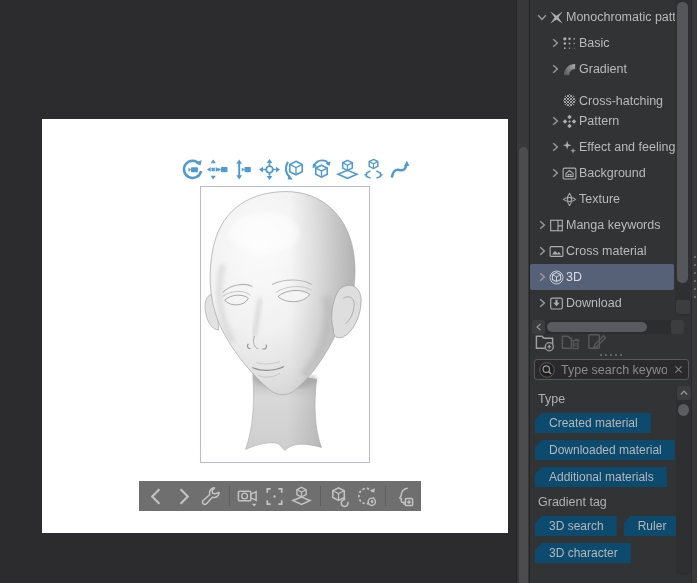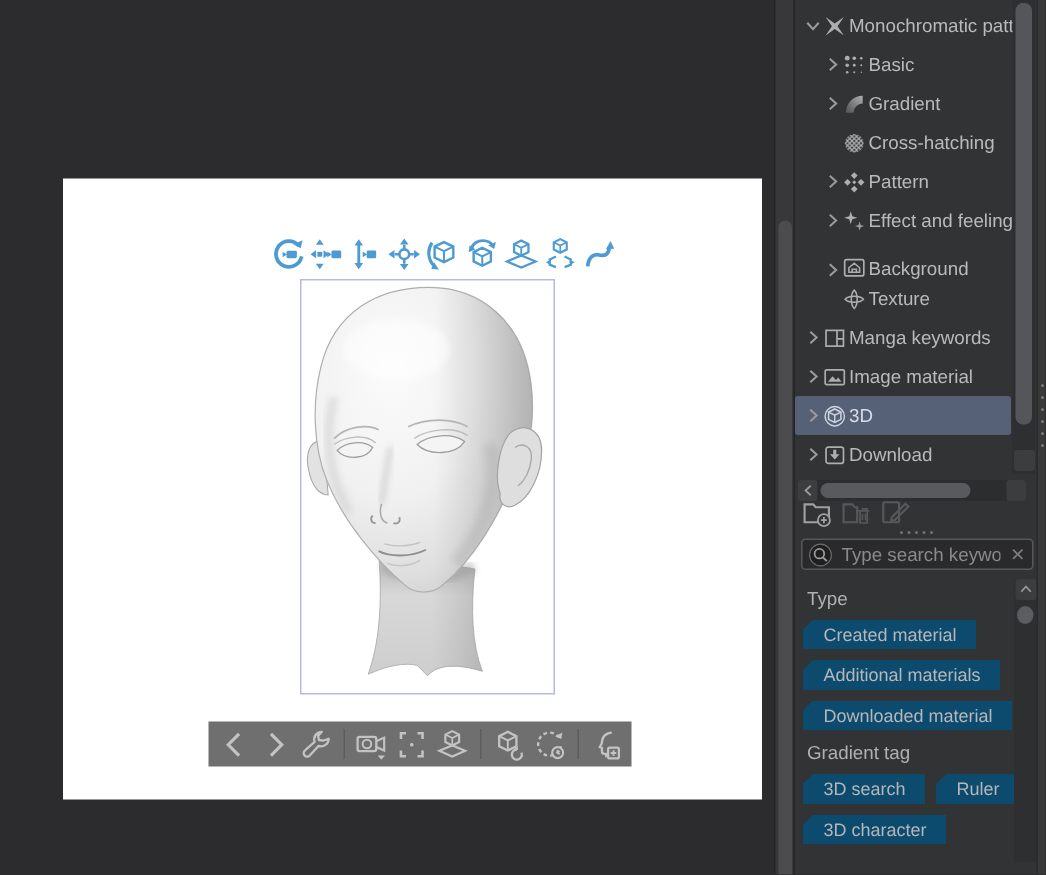--- a/index.html
+++ b/index.html
@@ -359,21 +359,21 @@
               <linearGradient id="grd1" x1="0" y1="1" x2="1" y2="0">
                 <stop offset="0" stop-color="currentColor" stop-opacity=".25"></stop>
                 <stop offset="1" stop-color="currentColor"></stop>
               </linearGradient>
             </defs>
             <path d="M2 14 A12 12 0 0 1 14 2 L14 7.5 A6.5 6.5 0 0 0 7.5 14z" fill="url(#grd1)"></path>
           </svg>
         </span>
         <span class="tlabel">Gradient</span>
       </div>
-      <div class="tree-row" style="padding-left: 19px;">
+      <div class="tree-row" style="padding-left: 19px; align-items: flex-end;">
         <span class="tspacer"></span>
         <span class="icn ticon">
           <svg viewBox="0 0 16 16">
             <defs>
               <pattern id="xh1" width="3.2" height="3.2" patternUnits="userSpaceOnUse">
                 <path d="M0 3.2 L3.2 0 M0 0 L3.2 3.2" stroke="currentColor" stroke-width=".9" fill="none"></path>
               </pattern>
             </defs>
             <circle cx="8" cy="8" r="6.6" fill="url(#xh1)"></circle>
           </svg>
@@ -401,21 +401,21 @@
           </svg>
         </span>
         <span class="icn ticon">
           <svg viewBox="0 0 16 16" fill="currentColor">
             <path d="M5.5.8 l1.1 3.6 3.6 1.1 -3.6 1.1 -1.1 3.6 -1.1-3.6 L.8 5.5 l3.6-1.1z"></path>
             <path d="M11.8 8.2 l.8 2.4 2.4.8 -2.4.8 -.8 2.4 -.8-2.4 -2.4-.8 2.4-.8z" opacity=".85"></path>
           </svg>
         </span>
         <span class="tlabel">Effect and feeling</span>
       </div>
-      <div class="tree-row" style="padding-left: 19px; align-items: flex-end;">
+      <div class="tree-row" style="padding-left: 19px;">
         <span class="icn tchev">
           <svg viewBox="0 0 12 12">
             <path d="M4.2 2.2 L8.4 6 4.2 9.8" fill="none" stroke="currentColor" stroke-width="1.4"></path>
           </svg>
         </span>
         <span class="icn ticon">
           <svg viewBox="0 0 16 16">
             <rect x="1.2" y="2.2" width="13.6" height="11.6" rx="1.4" fill="none" stroke="currentColor" stroke-width="1.2"></rect>
             <path d="M4.2 11.2 V8 L8 4.8 11.8 8 v3.2z M6.5 11.2 V9 h3 v2.2" fill="none" stroke="currentColor" stroke-width="1.1"></path>
           </svg>
@@ -451,21 +451,21 @@
           <svg viewBox="0 0 12 12">
             <path d="M4.2 2.2 L8.4 6 4.2 9.8" fill="none" stroke="currentColor" stroke-width="1.4"></path>
           </svg>
         </span>
         <span class="icn ticon">
           <svg viewBox="0 0 16 16">
             <rect x="1.2" y="2.8" width="13.6" height="10.4" rx="1" fill="none" stroke="currentColor" stroke-width="1.2"></rect>
             <path d="M3.2 11.2 L6.4 7.2 8.8 10 10.4 8.2 12.8 11.2z" fill="currentColor"></path>
           </svg>
         </span>
-        <span class="tlabel">Image material</span>
+        <span class="tlabel">Cross material</span>
       </div>
       <div class="tree-row selected" style="padding-left: 6px;">
         <span class="icn tchev">
           <svg viewBox="0 0 12 12">
             <path d="M4.2 2.2 L8.4 6 4.2 9.8" fill="none" stroke="currentColor" stroke-width="1.4"></path>
           </svg>
         </span>
         <span class="icn ticon">
           <svg viewBox="0 0 16 16" fill="none" stroke="currentColor">
             <circle cx="8" cy="8" r="6.9" stroke-width="1"></circle>
@@ -559,24 +559,24 @@
       </span>
   </div>
 
   <div class="tag-area">
     <div id="tag-sections">
         <div class="tag-title">Type</div>
         <div class="tag-row">
           <span class="tag">Created material</span>
         </div>
         <div class="tag-row">
-          <span class="tag">Additional materials</span>
+          <span class="tag">Downloaded material</span>
         </div>
         <div class="tag-row">
-          <span class="tag">Downloaded material</span>
+          <span class="tag">Additional materials</span>
         </div>
         <div class="tag-title">Gradient tag</div>
         <div class="tag-row">
           <span class="tag">3D search</span>
           <span class="tag">Ruler</span>
         </div>
         <div class="tag-row">
           <span class="tag">3D character</span>
         </div>
       </div>

